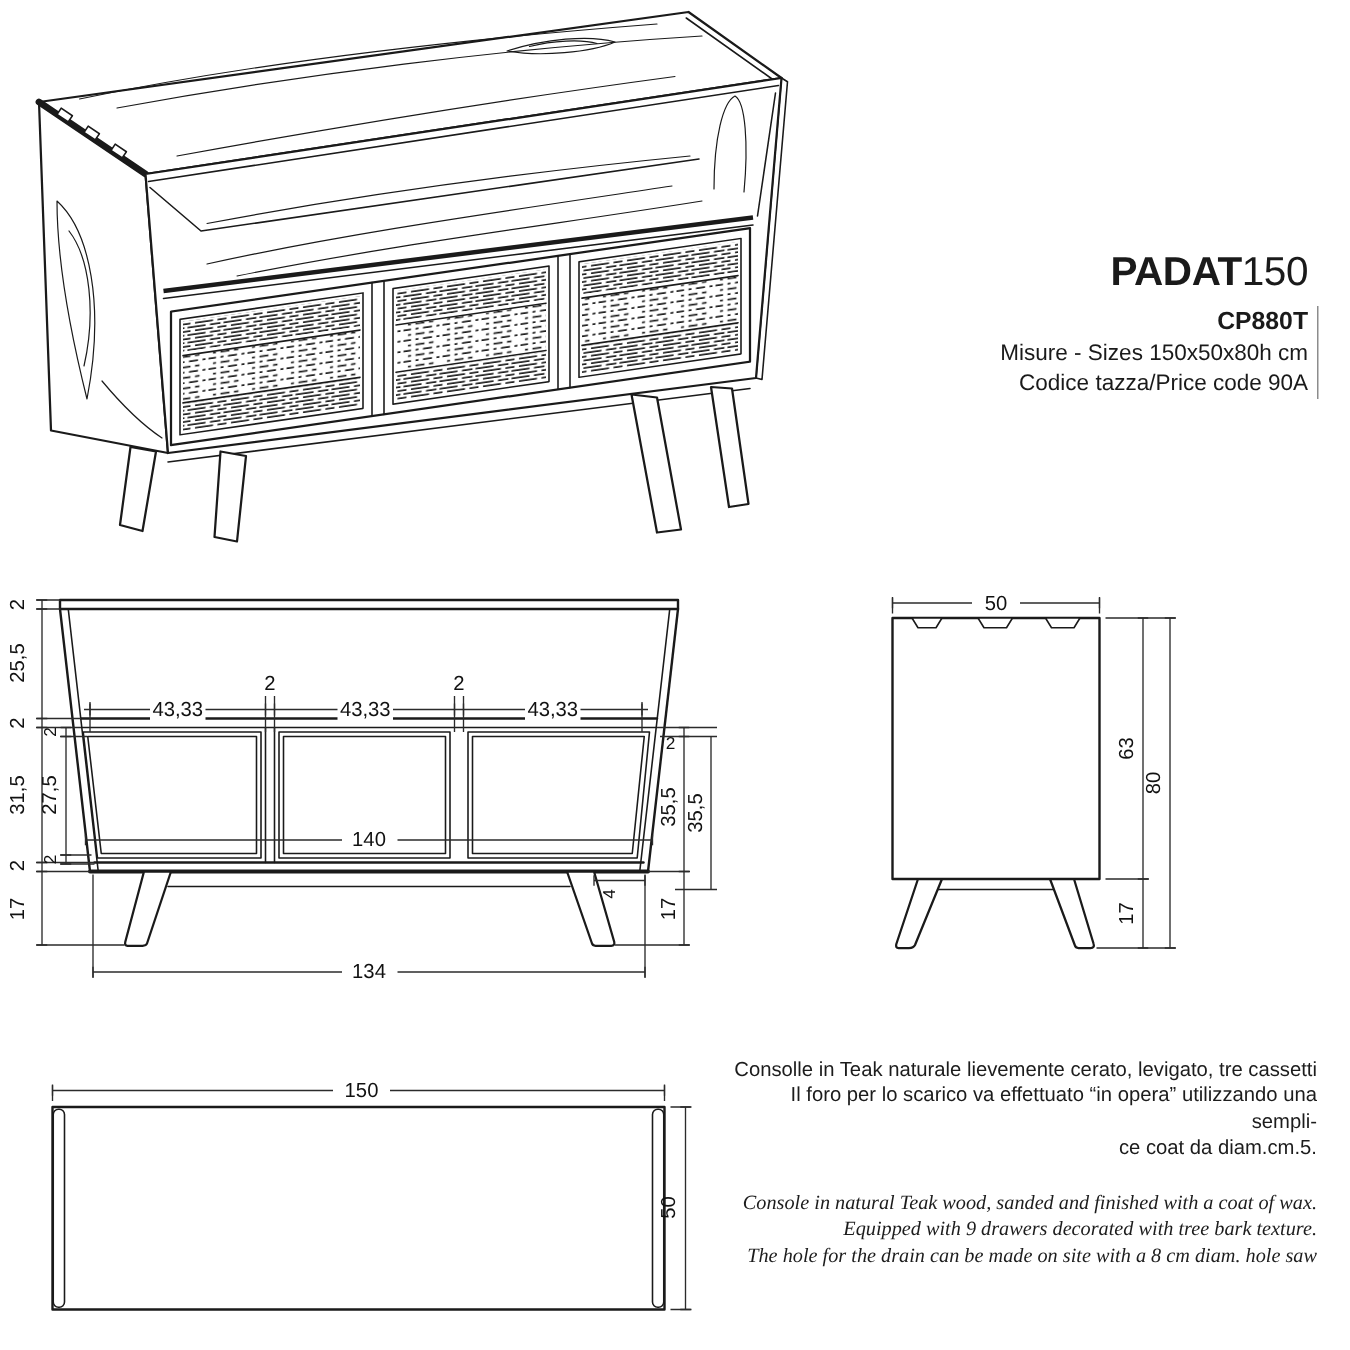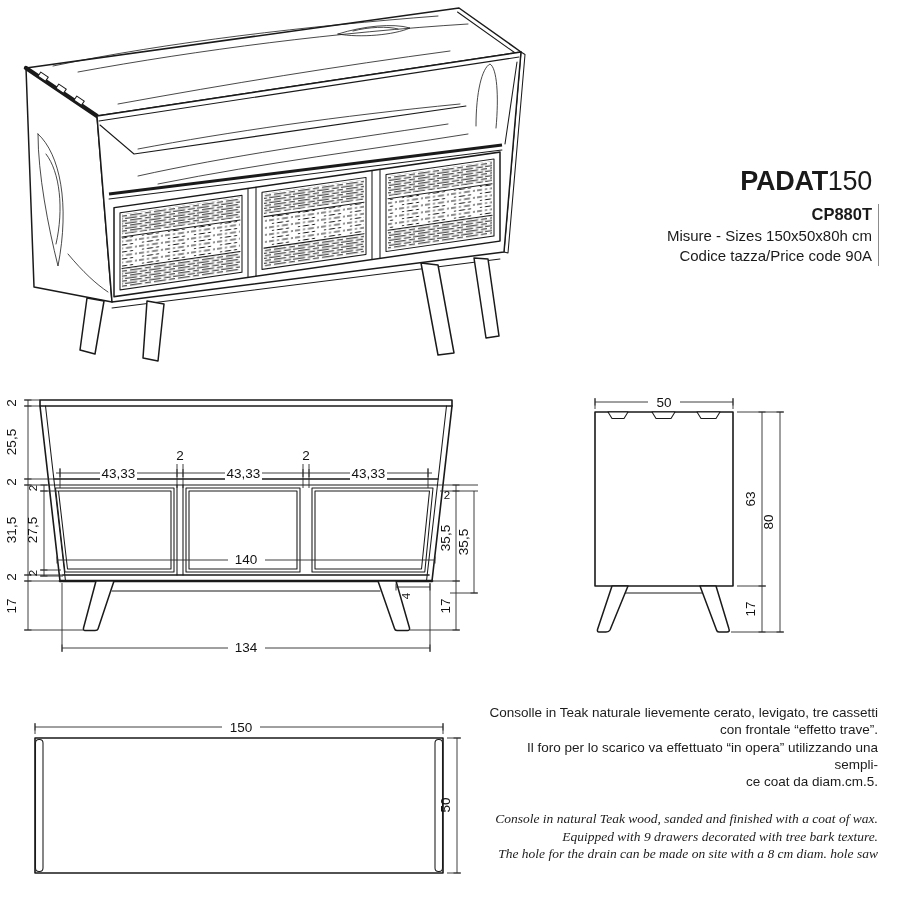--- a/index.html
+++ b/index.html
@@ -263,21 +263,20 @@
       <path class="dim" d="M447,38 H461 M447,173 H461"></path>
       <path class="dim" d="M457,38 V173"></path>
       <path class="dim" d="M453.5,38 H460.5 M453.5,173 H460.5"></path>
       <text class="dtxt" x="450" y="105" text-anchor="middle" transform="rotate(-90 450 105)">50</text>
     </g>
   </svg>
 
   <div id="desc">
     <div class="it">
       <div>Consolle in Teak naturale lievemente cerato, levigato, tre cassetti</div>
-      <div>con frontale “effetto trave”.</div>
       <div>Il foro per lo scarico va effettuato “in opera” utilizzando una sempli-</div>
       <div>ce coat da diam.cm.5.</div>
     </div>
     <div class="en">
       <div>Console in natural Teak wood, sanded and finished with a coat of wax.</div>
       <div>Equipped with 9 drawers decorated with tree bark texture.</div>
       <div>The hole for the drain can be made on site with a 8 cm diam. hole saw</div>
     </div>
   </div>
 

